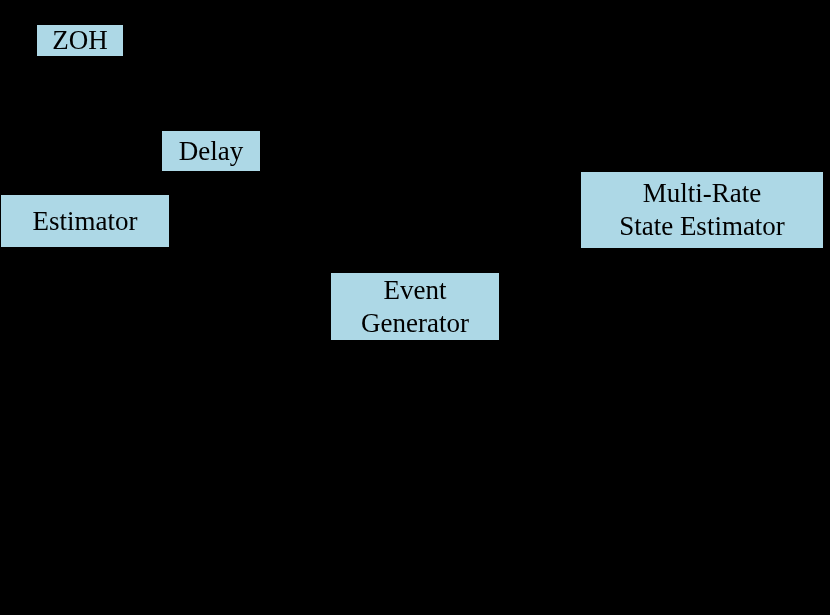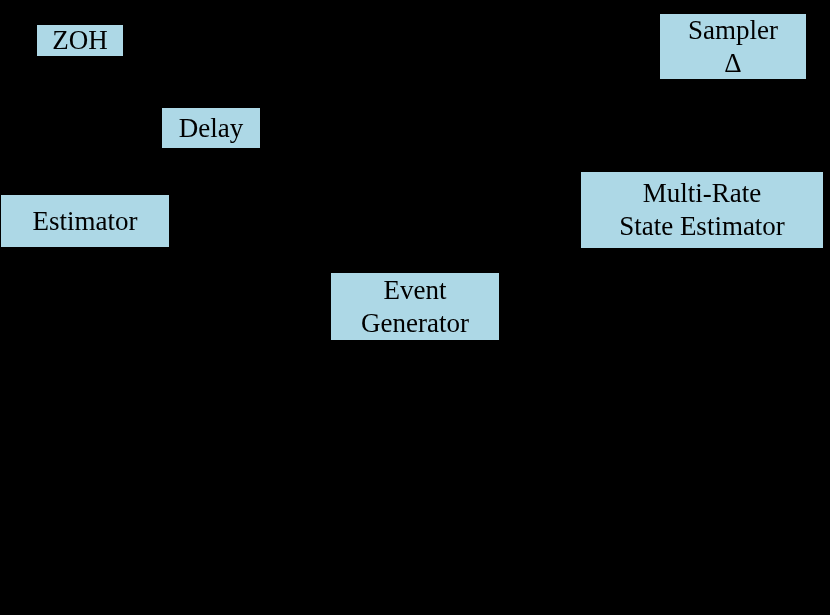--- a/index.html
+++ b/index.html
@@ -30,34 +30,32 @@
     background: var(--block-fill);
     border: 1px solid var(--block-border);
     color: var(--block-text);
     font-size: 27px;
     line-height: 1.22;
     white-space: pre-line;
   }
   .b-zoh        { left: 36px;  top: 24px;  width: 88px;  height: 33px; }
   .b-plant      { left: 283px; top: 2px;   width: 271px; height: 77px; }
   .b-sampler    { left: 659px; top: 13px;  width: 148px; height: 67px; }
-  .b-delay      { left: 161px; top: 107px; width: 100px; height: 42px; }
+  .b-delay      { left: 161px; top: 130px; width: 100px; height: 42px; }
   .b-controller { left: 0px;   top: 194px; width: 170px; height: 54px; }
   .b-estimator  { left: 580px; top: 171px; width: 244px; height: 78px; }
   .b-eventgen   { left: 330px; top: 272px; width: 170px; height: 69px; }
 </style>
 </head>
 <body>
 
 <div class="canvas">
   <div class="block b-zoh">ZOH</div>
 
 
-  <div class="block b-sampler">Sampler
-Δ</div>
 
   <div class="block b-delay">Delay</div>
 
   <div class="block b-controller">Estimator</div>
 
   <div class="block b-eventgen">Event
 Generator</div>
 
   <div class="block b-estimator">Multi-Rate
 State Estimator</div>

